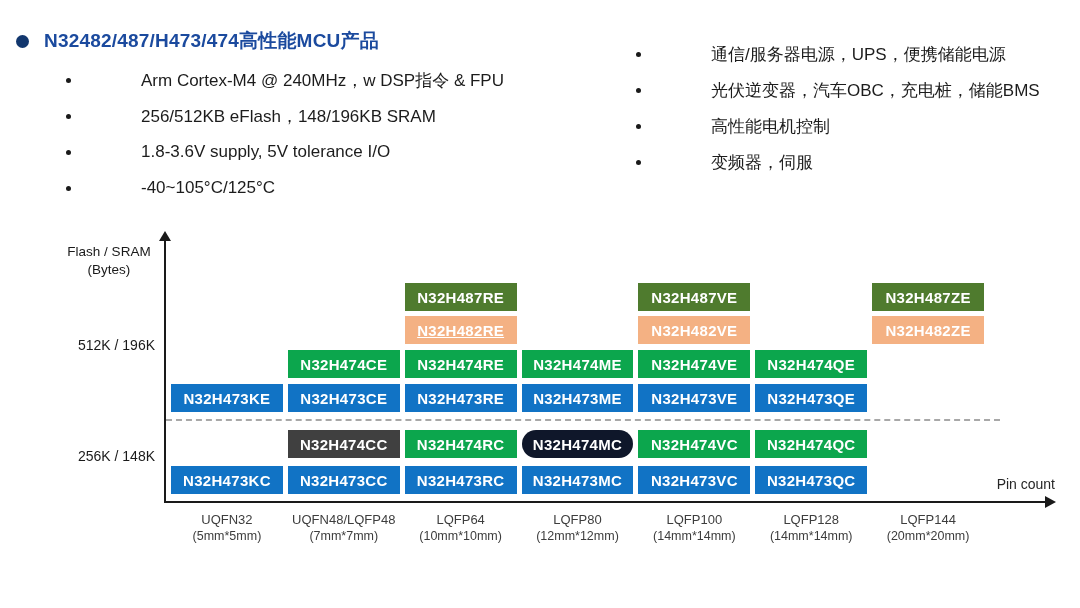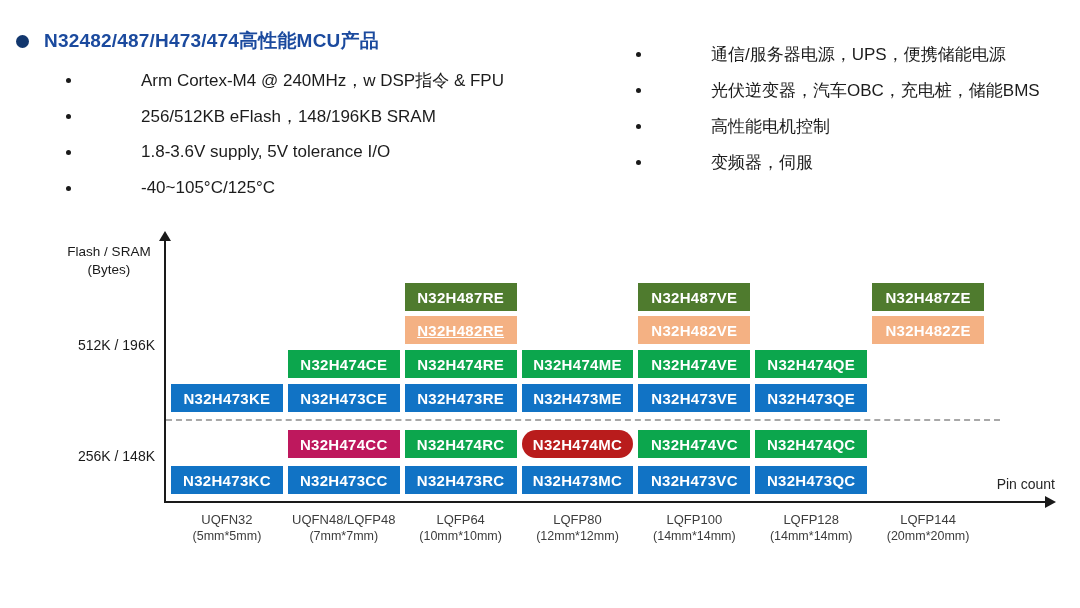--- a/index.html
+++ b/index.html
@@ -134,23 +134,23 @@
         <div class="part-box" style="background: rgb(17, 115, 197);">N32H473KE</div>
         <div class="part-box" style="background: rgb(17, 115, 197);">N32H473CE</div>
         <div class="part-box" style="background: rgb(17, 115, 197);">N32H473RE</div>
         <div class="part-box" style="background: rgb(17, 115, 197);">N32H473ME</div>
         <div class="part-box" style="background: rgb(17, 115, 197);">N32H473VE</div>
         <div class="part-box" style="background: rgb(17, 115, 197);">N32H473QE</div>
         <div></div>
       </div>
       <div class="box-row" style="top: 430px;">
         <div></div>
-        <div class="part-box" style="background: #be185d;">N32H474CC</div>
+        <div class="part-box" style="background: #404040;">N32H474CC</div>
         <div class="part-box" style="background: rgb(12, 166, 77);">N32H474RC</div>
-        <div class="part-box" style="background: #b91c1c; border-radius: 14px;">N32H474MC</div>
+        <div class="part-box" style="background: #0f172a; border-radius: 14px;">N32H474MC</div>
         <div class="part-box" style="background: rgb(12, 166, 77);">N32H474VC</div>
         <div class="part-box" style="background: rgb(12, 166, 77);">N32H474QC</div>
         <div></div>
       </div>
       <div class="box-row" style="top: 466px;">
         <div class="part-box" style="background: rgb(17, 115, 197);">N32H473KC</div>
         <div class="part-box" style="background: rgb(17, 115, 197);">N32H473CC</div>
         <div class="part-box" style="background: rgb(17, 115, 197);">N32H473RC</div>
         <div class="part-box" style="background: rgb(17, 115, 197);">N32H473MC</div>
         <div class="part-box" style="background: rgb(17, 115, 197);">N32H473VC</div>

